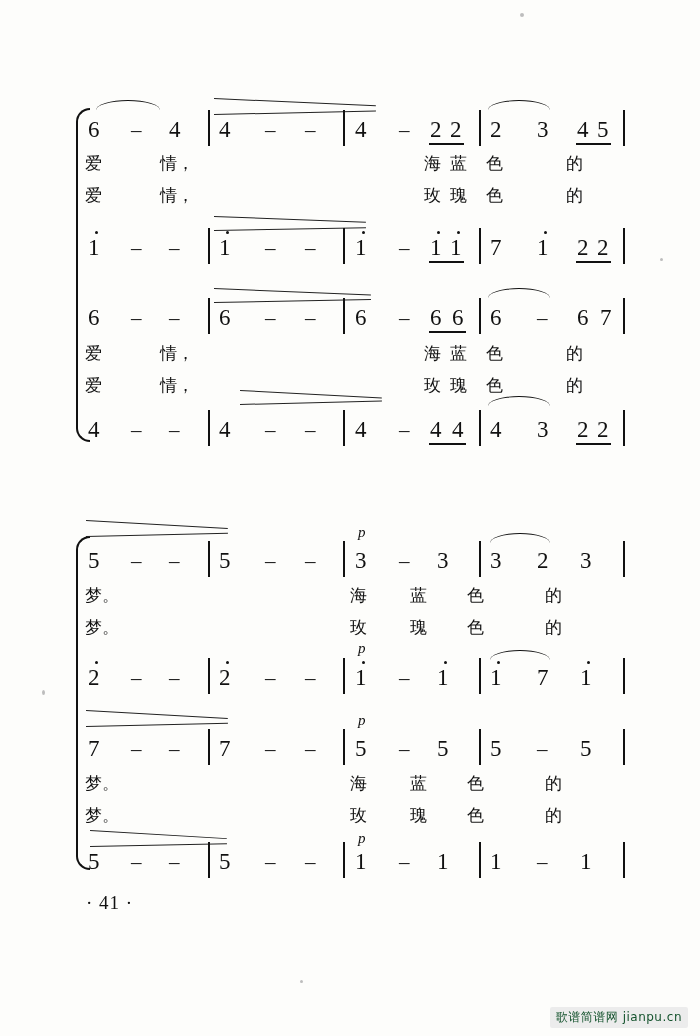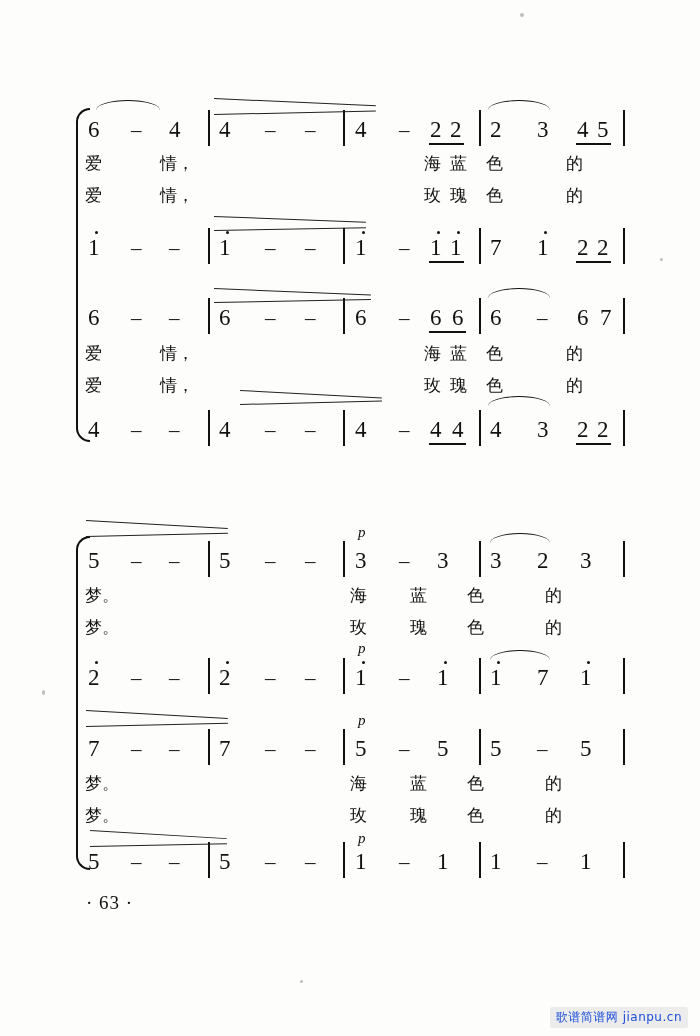--- a/index.html
+++ b/index.html
@@ -102,21 +102,21 @@
     font-size: 19px;
     color: #111;
     letter-spacing: 1px;
   }
   .watermark {
     position: absolute;
     right: 12px;
     bottom: 8px;
     font-family: "DejaVu Sans", sans-serif;
     font-size: 12px;
-    color: #1d4ed8;
+    color: #14532d;
     background: #ececec;
     padding: 2px 6px;
     border-radius: 2px;
     letter-spacing: 0.5px;
   }
   .speckle {
     position: absolute;
     background: #bdbdbd;
     border-radius: 50%;
   }
@@ -447,21 +447,21 @@
 
     <div class="barline" style="left:479px; top:842px; height:36px;"></div>
 
     <div class="note" style="left:490px; top:850px;">1</div>
     <div class="note dash" style="left:537px; top:851px;">–</div>
     <div class="note" style="left:580px; top:850px;">1</div>
 
     <div class="barline" style="left:623px; top:842px; height:36px;"></div>
   </div>
 
-  <div class="pagenum" style="left:86px; top:892px;">· 63 ·</div>
+  <div class="pagenum" style="left:86px; top:892px;">· 41 ·</div>
 
   <div class="watermark">歌谱简谱网 jianpu.cn</div>
 
   <div class="speckle" style="left:520px; top:13px; width:4px; height:4px;"></div>
   <div class="speckle" style="left:660px; top:258px; width:3px; height:3px;"></div>
   <div class="speckle" style="left:42px; top:690px; width:3px; height:5px;"></div>
   <div class="speckle" style="left:300px; top:980px; width:3px; height:3px;"></div>
 </div>
 
 </body></html>

